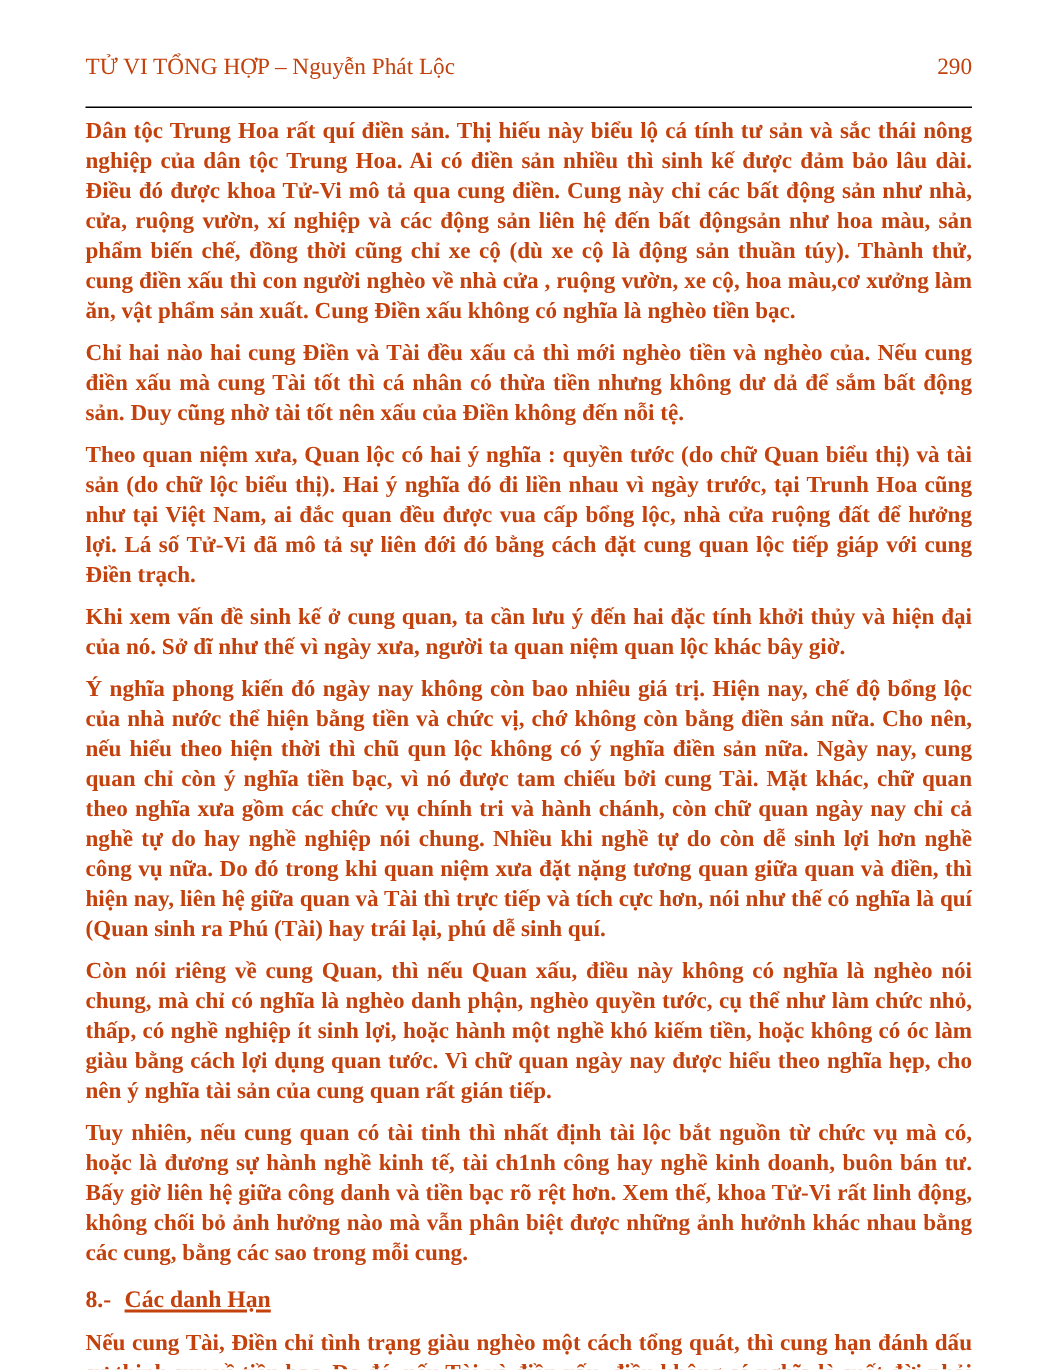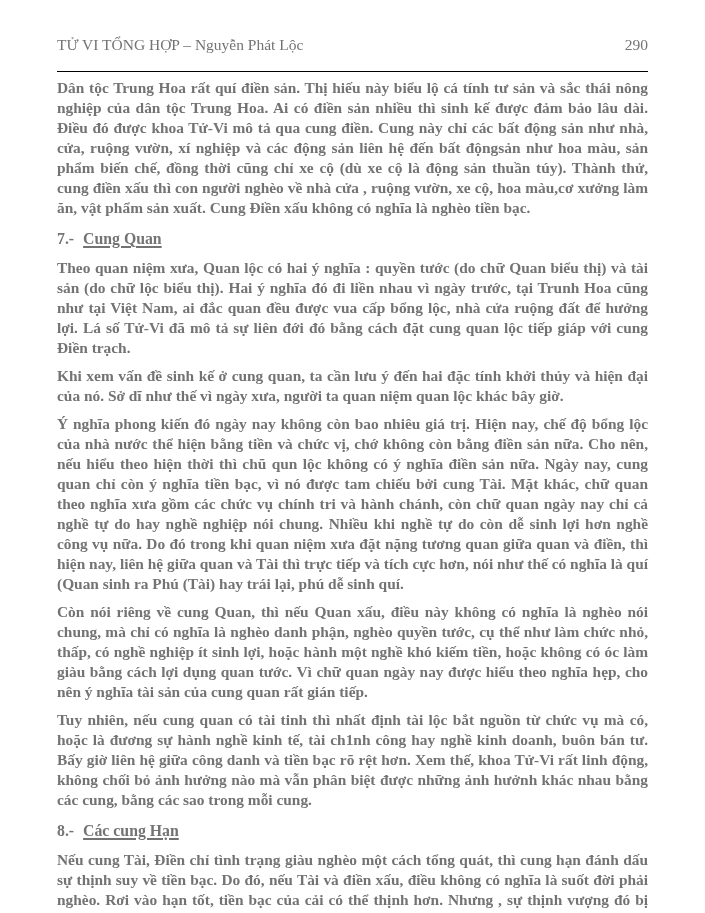--- a/index.html
+++ b/index.html
@@ -8,21 +8,21 @@
     background: #ffffff;
   }
   .page {
     position: relative;
     width: 705px;
     height: 913px;
     background: #ffffff;
     box-sizing: border-box;
     padding: 36px 57px 0 57px;
     font-family: "Liberation Serif", serif;
-    color: #737373;
+    color: #c2410c;
     overflow: hidden;
   }
   .running-header {
     display: flex;
     justify-content: space-between;
     align-items: baseline;
     font-size: 15.5px;
     line-height: 18px;
   }
   .header-rule {
@@ -62,37 +62,34 @@
     <span>TỬ VI TỔNG HỢP – Nguyễn Phát Lộc</span>
     <span>290</span>
   </div>
 
   <hr class="header-rule">
 
   <div class="body-text">
 
     <p>Dân tộc Trung Hoa rất quí điền sản. Thị hiếu này biểu lộ cá tính tư sản và sắc thái nông nghiệp của dân tộc Trung Hoa. Ai có điền sản nhiều thì sinh kế được đảm bảo lâu dài. Điều đó được khoa Tử-Vi mô tả qua cung điền. Cung này chỉ các bất động sản như nhà, cửa, ruộng vườn, xí nghiệp và các động sản liên hệ đến bất độngsản như hoa màu, sản phẩm biến chế, đồng thời cũng chỉ xe cộ (dù xe cộ là động sản thuần túy). Thành thử, cung điền xấu thì con người nghèo về nhà cửa , ruộng vườn, xe cộ, hoa màu,cơ xưởng làm ăn, vật phẩm sản xuất. Cung Điền xấu không có nghĩa là nghèo tiền bạc.</p>
 
+    <p>Chỉ hai nào hai cung Điền và Tài đều xấu cả thì mới nghèo tiền và nghèo của. Nếu cung điền xấu mà cung Tài tốt  thì cá nhân có thừa tiền nhưng không dư dả để sắm bất động sản. Duy cũng nhờ tài tốt nên xấu của Điền không đến nỗi tệ.</p>
 
-    <h3 class="section-heading">
-      <span class="heading-number">7.-</span>
-      <span class="heading-title">Cung Quan</span>
-    </h3>
 
     <p>Theo quan niệm xưa, Quan lộc có hai ý nghĩa : quyền tước (do chữ Quan biểu thị) và tài sản (do chữ lộc biểu thị). Hai ý nghĩa đó đi liền nhau vì ngày trước, tại Trunh Hoa cũng như tại Việt Nam, ai đắc quan đều được vua cấp bổng lộc, nhà cửa ruộng đất để hưởng lợi. Lá số Tử-Vi đã mô tả sự liên đới đó bằng cách đặt cung quan lộc tiếp giáp với cung Điền trạch.</p>
 
     <p>Khi xem vấn đề sinh kế ở cung quan, ta cần lưu ý đến hai đặc tính khởi thủy và hiện đại của nó. Sở dĩ như thế vì ngày xưa, người ta quan niệm quan lộc khác bây giờ.</p>
 
     <p>Ý nghĩa phong kiến đó ngày nay không còn bao nhiêu giá trị. Hiện nay, chế độ bổng lộc của nhà nước thể hiện bằng tiền và chức vị, chớ không còn bằng điền sản nữa. Cho nên, nếu hiểu theo hiện thời thì chũ qun lộc không có ý nghĩa điền sản nữa. Ngày nay, cung quan chỉ còn ý nghĩa tiền bạc, vì nó được tam chiếu bởi cung Tài. Mặt khác, chữ quan theo nghĩa xưa gồm các chức vụ chính tri và hành chánh, còn chữ quan ngày nay chỉ cả nghề tự do hay nghề nghiệp nói chung. Nhiều khi nghề tự do còn dễ sinh lợi hơn nghề công vụ nữa. Do đó trong khi quan niệm xưa đặt nặng tương quan giữa quan và điền, thì hiện nay, liên hệ giữa quan và Tài thì trực tiếp và tích cực hơn, nói như thế có nghĩa là quí (Quan sinh ra Phú (Tài) hay trái lại, phú dễ sinh quí.</p>
 
     <p>Còn nói riêng về cung Quan, thì nếu Quan xấu, điều này không có nghĩa là nghèo nói chung, mà chỉ có nghĩa là nghèo danh phận, nghèo quyền  tước, cụ thể như làm chức nhỏ, thấp, có nghề nghiệp ít sinh lợi, hoặc hành một nghề khó kiếm tiền, hoặc không có óc làm giàu bằng cách lợi dụng quan tước. Vì chữ quan ngày nay được hiểu theo nghĩa hẹp, cho nên ý nghĩa tài sản của cung quan rất gián tiếp.</p>
 
     <p>Tuy nhiên, nếu cung quan có tài tinh thì nhất định tài lộc bắt nguồn từ chức vụ mà có, hoặc là đương sự hành nghề kinh tế, tài ch1nh công hay nghề kinh doanh, buôn bán tư. Bấy giờ liên hệ giữa công danh và tiền bạc rõ rệt hơn. Xem thế, khoa Tử-Vi rất linh động, không chối bỏ ảnh hưởng nào mà vẫn phân biệt được những ảnh hưởnh khác nhau bằng các cung, bằng các sao trong mỗi cung.</p>
 
     <h3 class="section-heading">
       <span class="heading-number">8.-</span>
-      <span class="heading-title">Các cung Hạn</span>
+      <span class="heading-title">Các danh Hạn</span>
     </h3>
 
     <p>Nếu cung Tài, Điền chỉ tình trạng giàu nghèo một cách tổng quát, thì cung hạn đánh dấu sự thịnh suy về tiền bạc. Do đó, nếu Tài và điền xấu, điều không có nghĩa là suốt  đời phải nghèo. Rơi vào hạn tốt, tiền bạc của cải có thể thịnh hơn. Nhưng , sự thịnh vượng đó bị đóng khung trong bối cảnh</p>
 
   </div>
 </div>
 
 </body></html>

